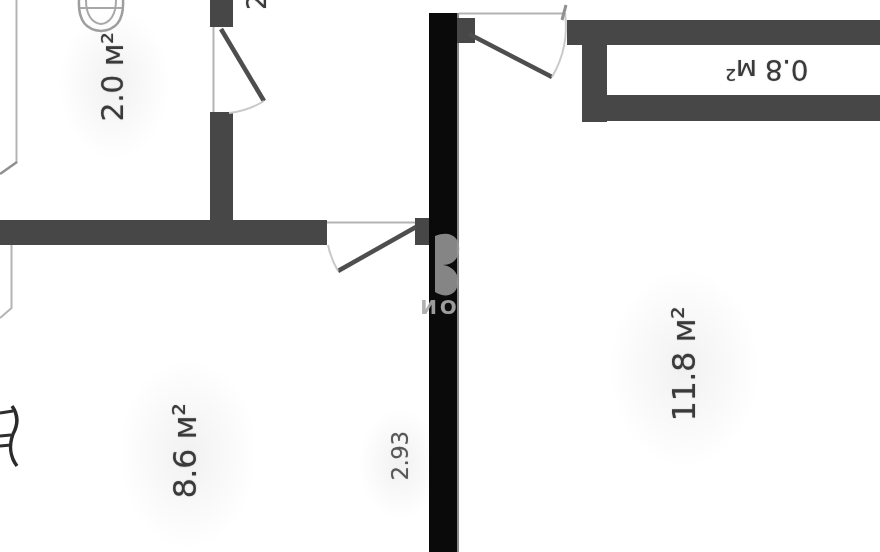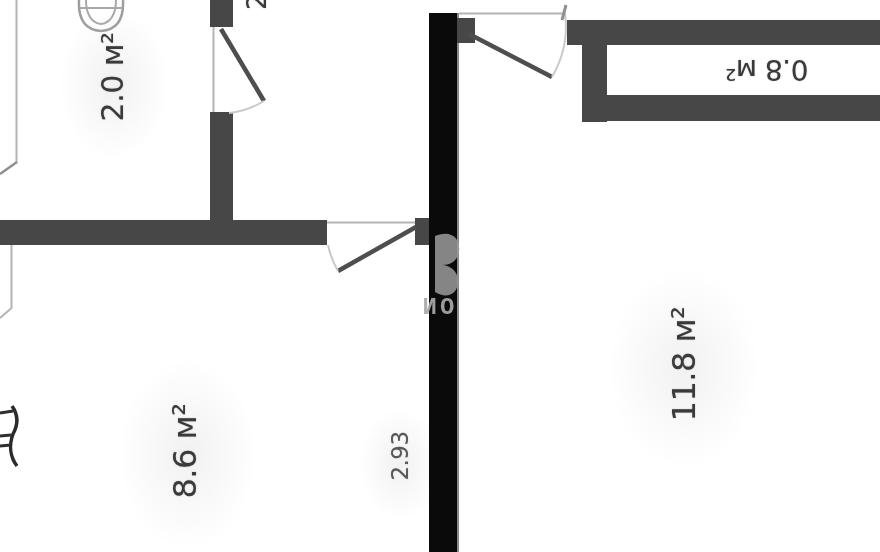--- a/index.html
+++ b/index.html
@@ -28,22 +28,22 @@
   .room-label{
     position:absolute;z-index:25;color:var(--label-text);white-space:nowrap;
     letter-spacing:-0.5px;text-shadow:0 0 1.2px rgba(40,40,40,0.45);
   }
   .rot-ccw{transform:translate(-50%,-50%) rotate(-90deg);}
   .rot-180{transform:translate(-50%,-50%) rotate(180deg);}
   .fs30{font-size:30px;} .fs32{font-size:32px;} .fs28{font-size:28px;}
   .fs26{font-size:26px;} .fs23{font-size:23px;}
   .dim-label{color:var(--dim-text);text-shadow:0 0 1px rgba(60,60,60,0.4);}
   .watermark-text{
-    position:absolute;z-index:30;color:var(--watermark);font-size:24px;font-weight:600;
-    letter-spacing:3px;transform:translate(-50%,-50%);opacity:0.92;white-space:nowrap;font-family:Liberation Mono, monospace;
+    position:absolute;z-index:30;color:var(--watermark);font-size:20px;font-weight:600;
+    letter-spacing:3px;transform:translate(-50%,-50%);opacity:0.92;white-space:nowrap;
   }
   svg.wm{position:absolute;left:0;top:0;z-index:30;}
 </style>
 </head>
 <body>
 
 <div class="canvas">
 
   <div class="blotch" style="left:58px;top:8px;width:112px;height:152px;"></div>
   <div class="blotch" style="left:118px;top:358px;width:140px;height:192px;"></div>

